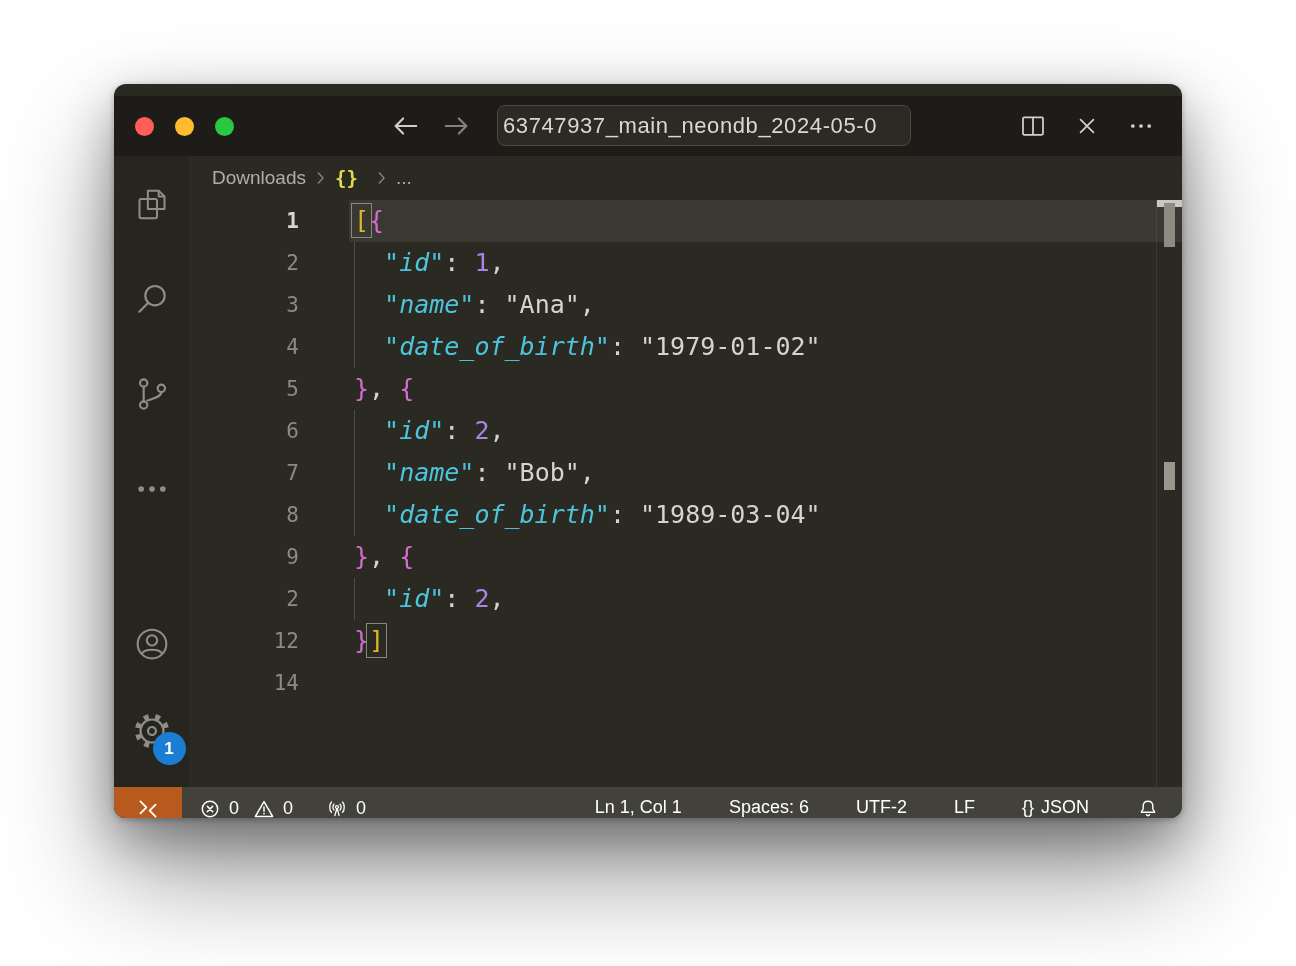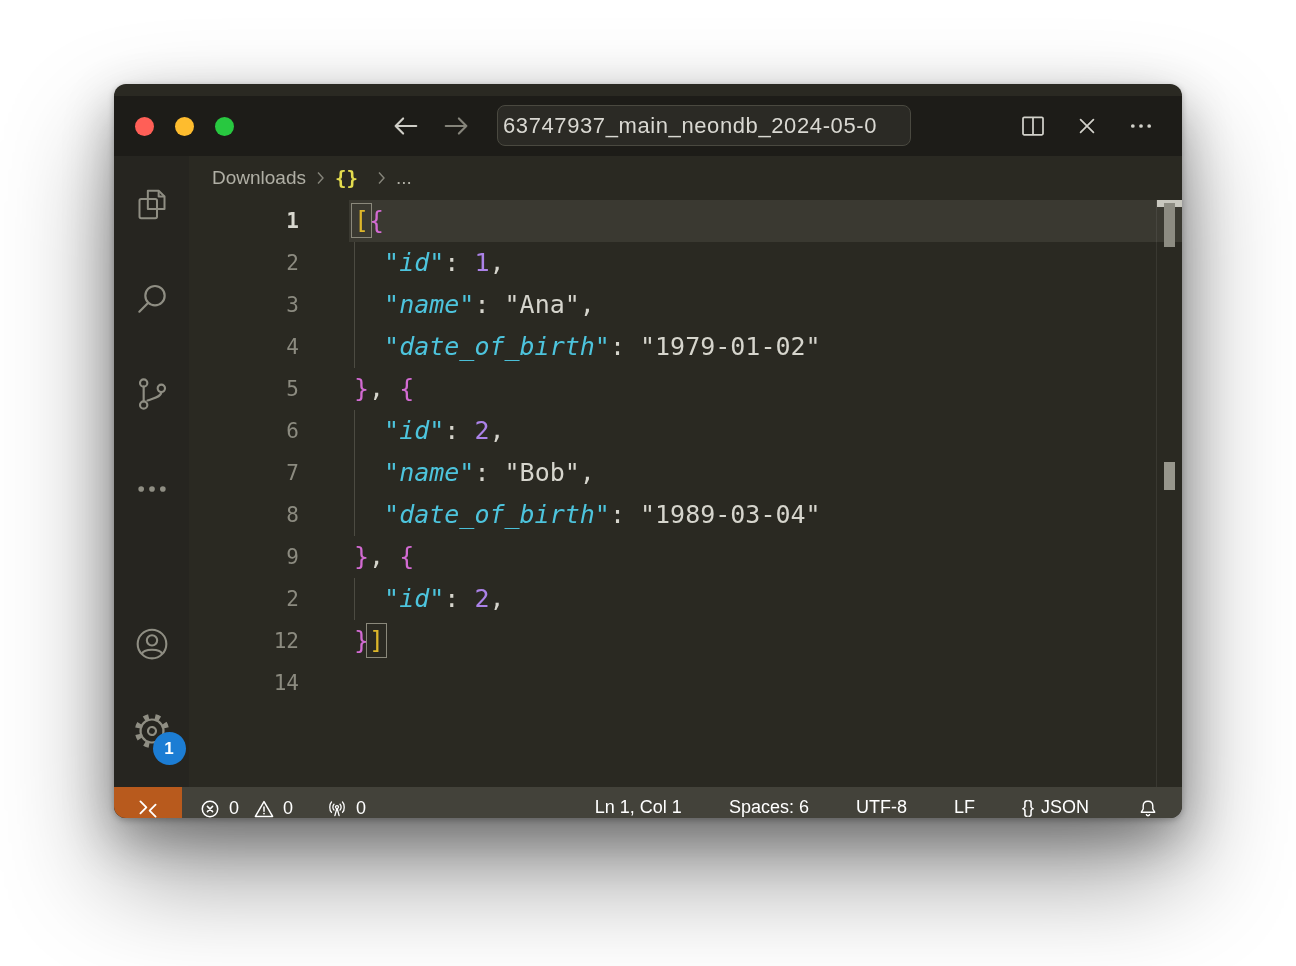--- a/index.html
+++ b/index.html
@@ -333,21 +333,21 @@
               <path d="M9.9 18.6L11.7 12M14.1 18.6L12.3 12"></path>
           </svg>
         </span>
         <span>0</span>
       </div>
     </div>
     <div class="sb-spacer"></div>
     <div class="sb-right">
       <span>Ln 1, Col 1</span>
       <span>Spaces: 6</span>
-      <span>UTF-8</span>
+      <span>UTF-2</span>
       <span>LF</span>
       <span class="sb-item">
         <span class="sb-json-icon">{}</span>
         <span>JSON</span>
       </span>
       <span>
         <span>
           <svg width="24" height="24" viewBox="0 0 24 24" fill="none" stroke="#ffffff" stroke-width="1.4" stroke-linejoin="round">
             <path d="M12 4.2c-2.9 0-4.8 2-4.8 4.9V12l-1.9 3.2h13.4L16.8 12V9.1c0-2.9-1.9-4.9-4.8-4.9z"></path>
             <path d="M10.4 17.6a1.7 1.7 0 0 0 3.2 0" stroke-linecap="round"></path>

